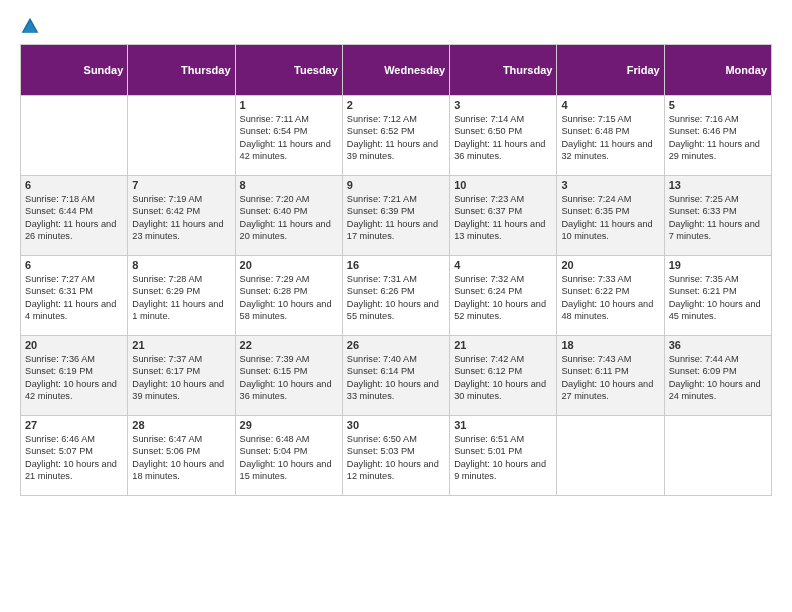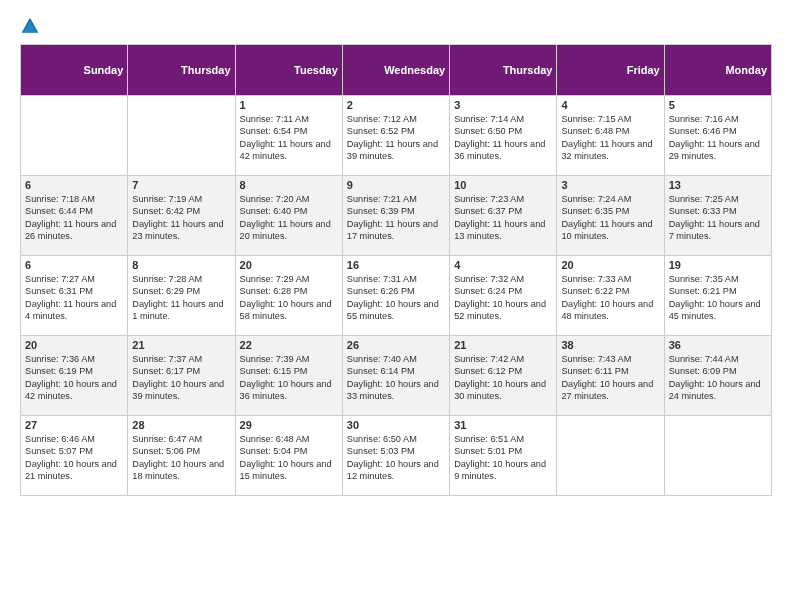--- a/index.html
+++ b/index.html
@@ -237,21 +237,21 @@
           </td>
           <td>
             <span class="day-number">26</span>
             <div class="day-info">Sunrise: 7:40 AM<br>Sunset: 6:14 PM<br>Daylight: 10 hours and 33 minutes.</div>
           </td>
           <td>
             <span class="day-number">21</span>
             <div class="day-info">Sunrise: 7:42 AM<br>Sunset: 6:12 PM<br>Daylight: 10 hours and 30 minutes.</div>
           </td>
           <td>
-            <span class="day-number">38</span>
+            <span class="day-number">18</span>
             <div class="day-info">Sunrise: 7:43 AM<br>Sunset: 6:11 PM<br>Daylight: 10 hours and 27 minutes.</div>
           </td>
           <td>
             <span class="day-number">36</span>
             <div class="day-info">Sunrise: 7:44 AM<br>Sunset: 6:09 PM<br>Daylight: 10 hours and 24 minutes.</div>
           </td>
         </tr>
         <tr>
           <td>
             <span class="day-number">27</span>

